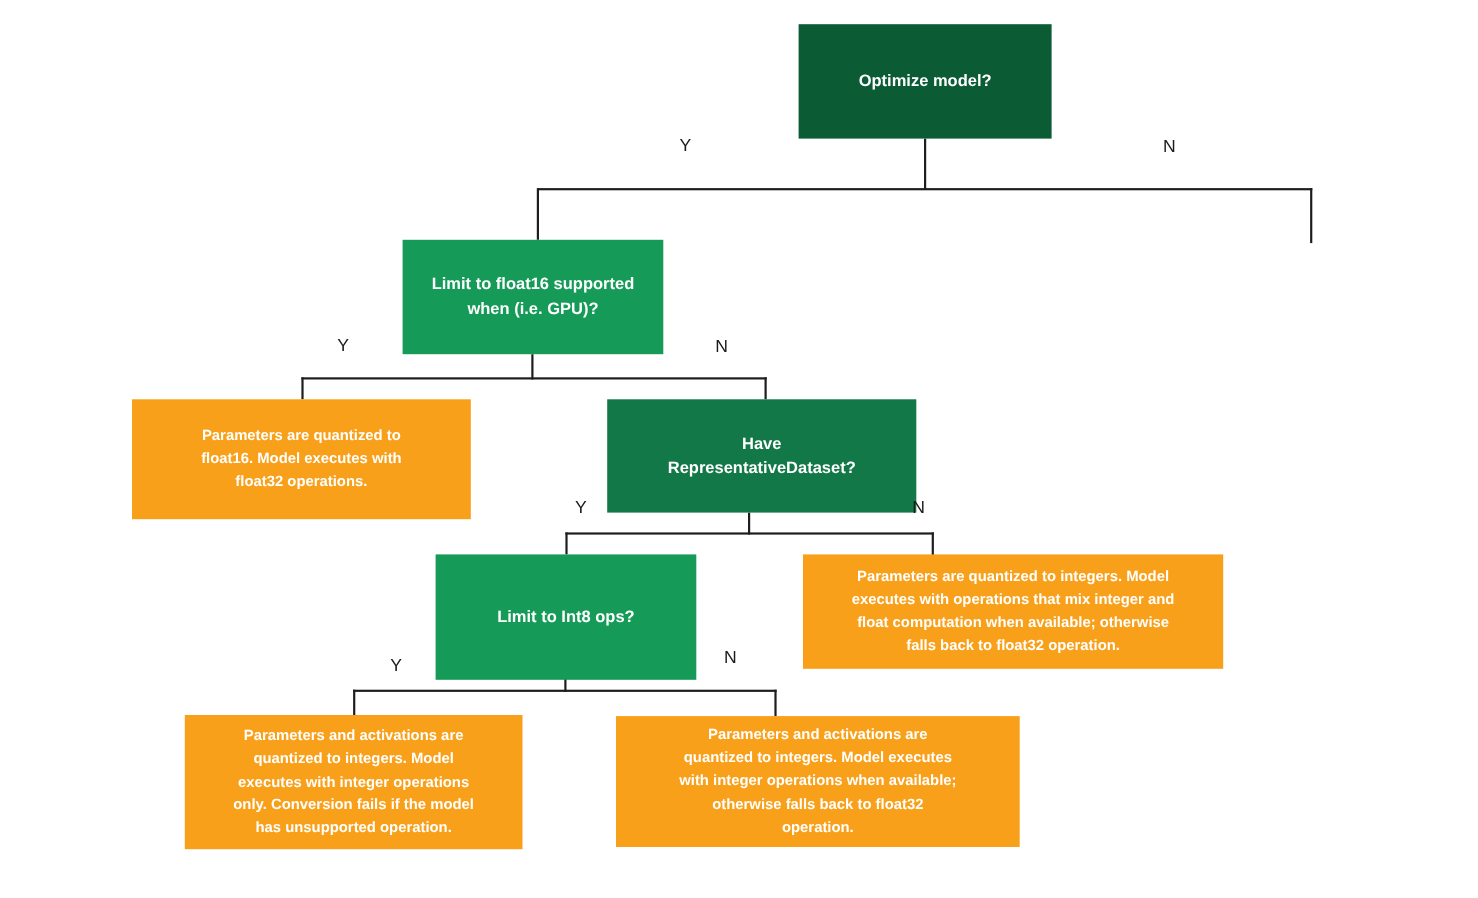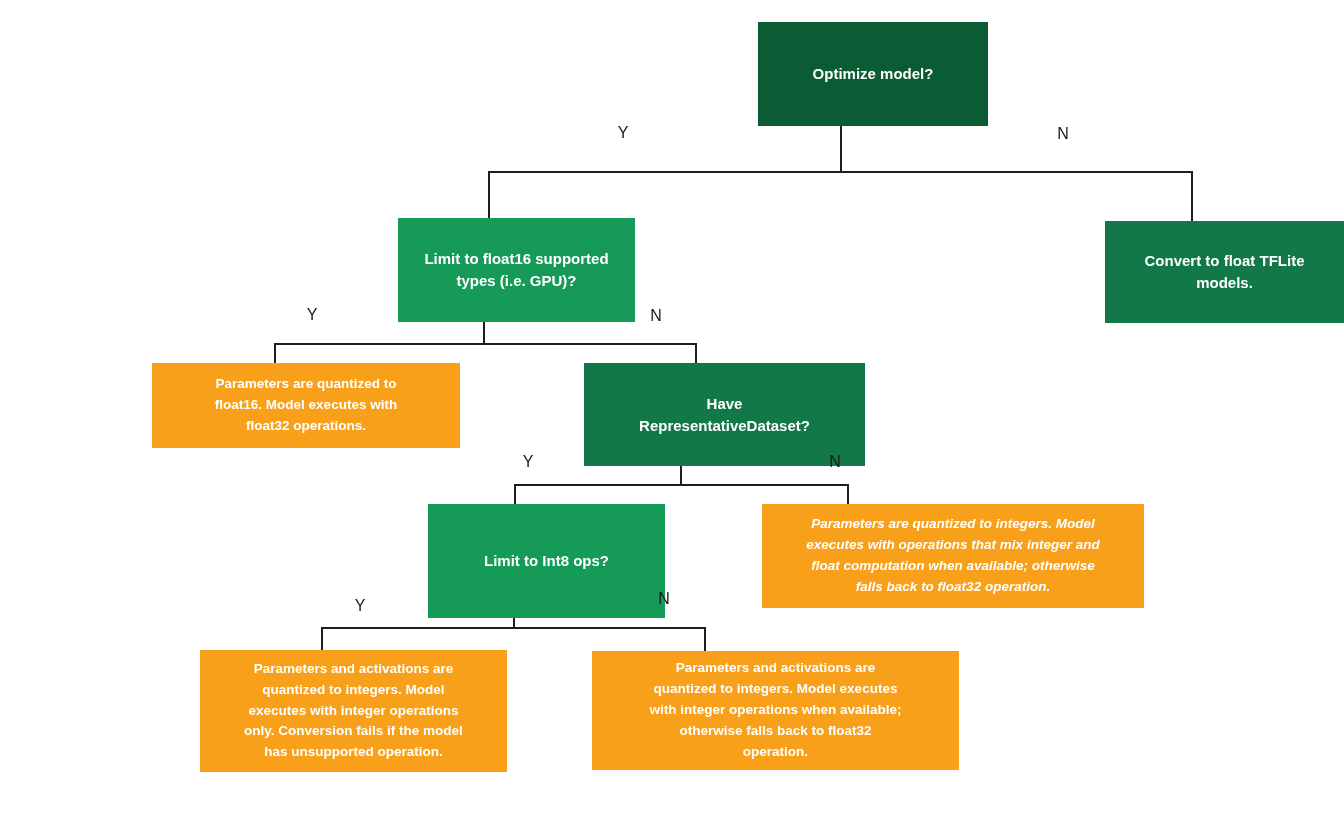--- a/index.html
+++ b/index.html
@@ -18,21 +18,20 @@
     position: absolute;
     box-sizing: border-box;
     display: flex;
     align-items: center;
     justify-content: center;
     text-align: center;
     color: var(--box-text, #ffffff);
     font-weight: bold;
     white-space: pre-line;
     padding: 1px 8px;
-    margin-left: 32px;
   }
   .kind-dark    { background: var(--dark-green, #0b5b34); }
   .kind-mid     { background: var(--mid-green, #127847); }
   .kind-bright  { background: var(--bright-green, #169a58); }
   .kind-outcome { background: var(--orange, #f9a01a); }
   .decision { font-size: 15px; line-height: 1.45; }
   .outcome  { font-size: 13.5px; line-height: 1.55; }
   .line {
     position: absolute;
     background: var(--line, #1e1e1e);
@@ -63,35 +62,33 @@
   <div class="line" style="left:514px; top:484px; width:2px; height:20px;"></div>
   <div class="line" style="left:847px; top:484px; width:2px; height:21px;"></div>
   <div class="line" style="left:513px; top:608px; width:2px; height:21px;"></div>
   <div class="line" style="left:321px; top:627px; width:385px; height:2px;"></div>
   <div class="line" style="left:321px; top:627px; width:2px; height:23px;"></div>
   <div class="line" style="left:704px; top:627px; width:2px; height:24px;"></div>
 
   <div class="node decision kind-dark" style="left:726px; top:22px;  width:230px; height:104px;">Optimize model?</div>
 
   <div class="node decision kind-bright" style="left:366px; top:218px; width:237px; height:104px;">Limit to float16 supported
-types (i.e. GPU)?</div>
+when (i.e. GPU)?</div>
 
-  <div class="node decision kind-mid" style="left:1073px; top:221px; width:239px; height:102px;">Convert to float TFLite
-models.</div>
 
-  <div class="node outcome kind-outcome" style="left:120px; top:363px; width:308px; height:85px;">Parameters are quantized to
+  <div class="node outcome kind-outcome" style="left:120px; top:363px; width:308px; height:109px;">Parameters are quantized to
 float16. Model executes with
 float32 operations.</div>
 
   <div class="node decision kind-mid" style="left:552px; top:363px; width:281px; height:103px;">Have
 RepresentativeDataset?</div>
 
   <div class="node decision kind-bright" style="left:396px; top:504px; width:237px; height:114px;">Limit to Int8 ops?</div>
 
-  <div class="node outcome kind-outcome" style="left:730px; top:504px; width:382px; height:104px;font-style:italic;">Parameters are quantized to integers. Model
+  <div class="node outcome kind-outcome" style="left:730px; top:504px; width:382px; height:104px;">Parameters are quantized to integers. Model
 executes with operations that mix integer and
 float computation when available; otherwise
 falls back to float32 operation.</div>
 
   <div class="node outcome kind-outcome" style="left:168px; top:650px; width:307px; height:122px;">Parameters and activations are
 quantized to integers. Model
 executes with integer operations
 only. Conversion fails if the model
 has unsupported operation.</div>
 

